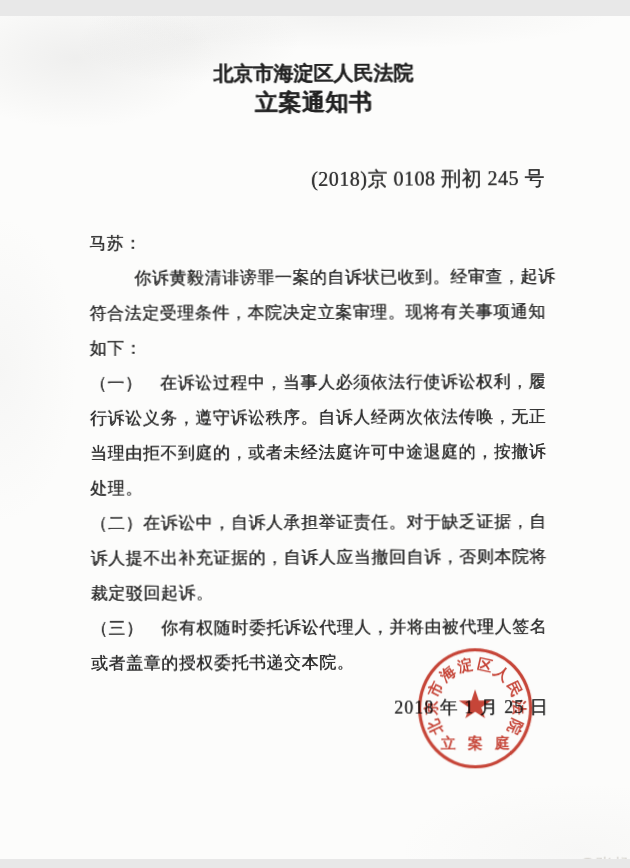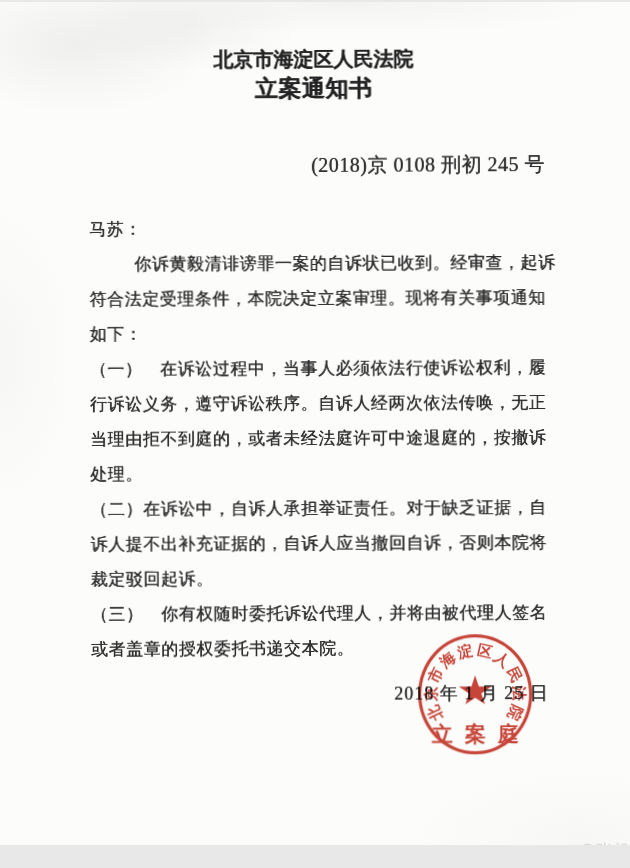--- a/index.html
+++ b/index.html
@@ -1,20 +1,20 @@
 <!DOCTYPE html>
 <html><head>
 <meta charset="utf-8">
 <style>
   html, body { margin: 0; padding: 0; background: #e8e8e8; }
   .page {
     position: relative;
     width: 630px;
     height: 843px;
-    margin: 2px auto;
+    margin: 16px auto;
     overflow: hidden;
     background:
       radial-gradient(ellipse 200px 100px at 12% 5%, rgba(150,150,150,0.13), transparent 70%),
       radial-gradient(ellipse 350px 45px at 55% 0%, rgba(160,160,160,0.10), transparent 75%),
       radial-gradient(ellipse 110px 220px at 0% 42%, rgba(170,170,170,0.07), transparent 70%),
       radial-gradient(ellipse 160px 60px at 30% 3%, rgba(140,140,140,0.09), transparent 70%),
       radial-gradient(ellipse 240px 90px at 92% 99%, rgba(170,170,170,0.06), transparent 75%),
       #fcfcfb;
     font-family: "Liberation Serif", "DejaVu Serif", serif;
     color: #2d2d2d;
@@ -70,21 +70,21 @@
     color: #c13527; font-weight: bold;
   }
   .seal-star {
     position: absolute; left: 65px; top: 66px;
     width: 34px; height: 32px; margin-left: -17px; margin-top: -19px;
     background: #c13527;
     clip-path: polygon(50% 0%, 61% 35% , 98% 35%, 68% 57%, 79% 91%, 50% 70%, 21% 91%, 32% 57%, 2% 35%, 39% 35%);
   }
   .seal-chamber {
     position: absolute; left: 0; right: 0; top: 92px;
-    text-align: center; font-size: 21px; font-weight: bold;
+    text-align: center; font-size: 15px; font-weight: bold;
     color: #c13527; letter-spacing: 12px; padding-left: 12px;
   }
 
   .watermark {
     position: absolute; left: 531px; top: 840px;
     display: flex; align-items: center; gap: 20px;
     color: #d3d0ca; font-size: 16px; letter-spacing: 1px;
     font-family: "Liberation Sans", "DejaVu Sans", sans-serif;
   }
   .watermark svg { display: block; }

